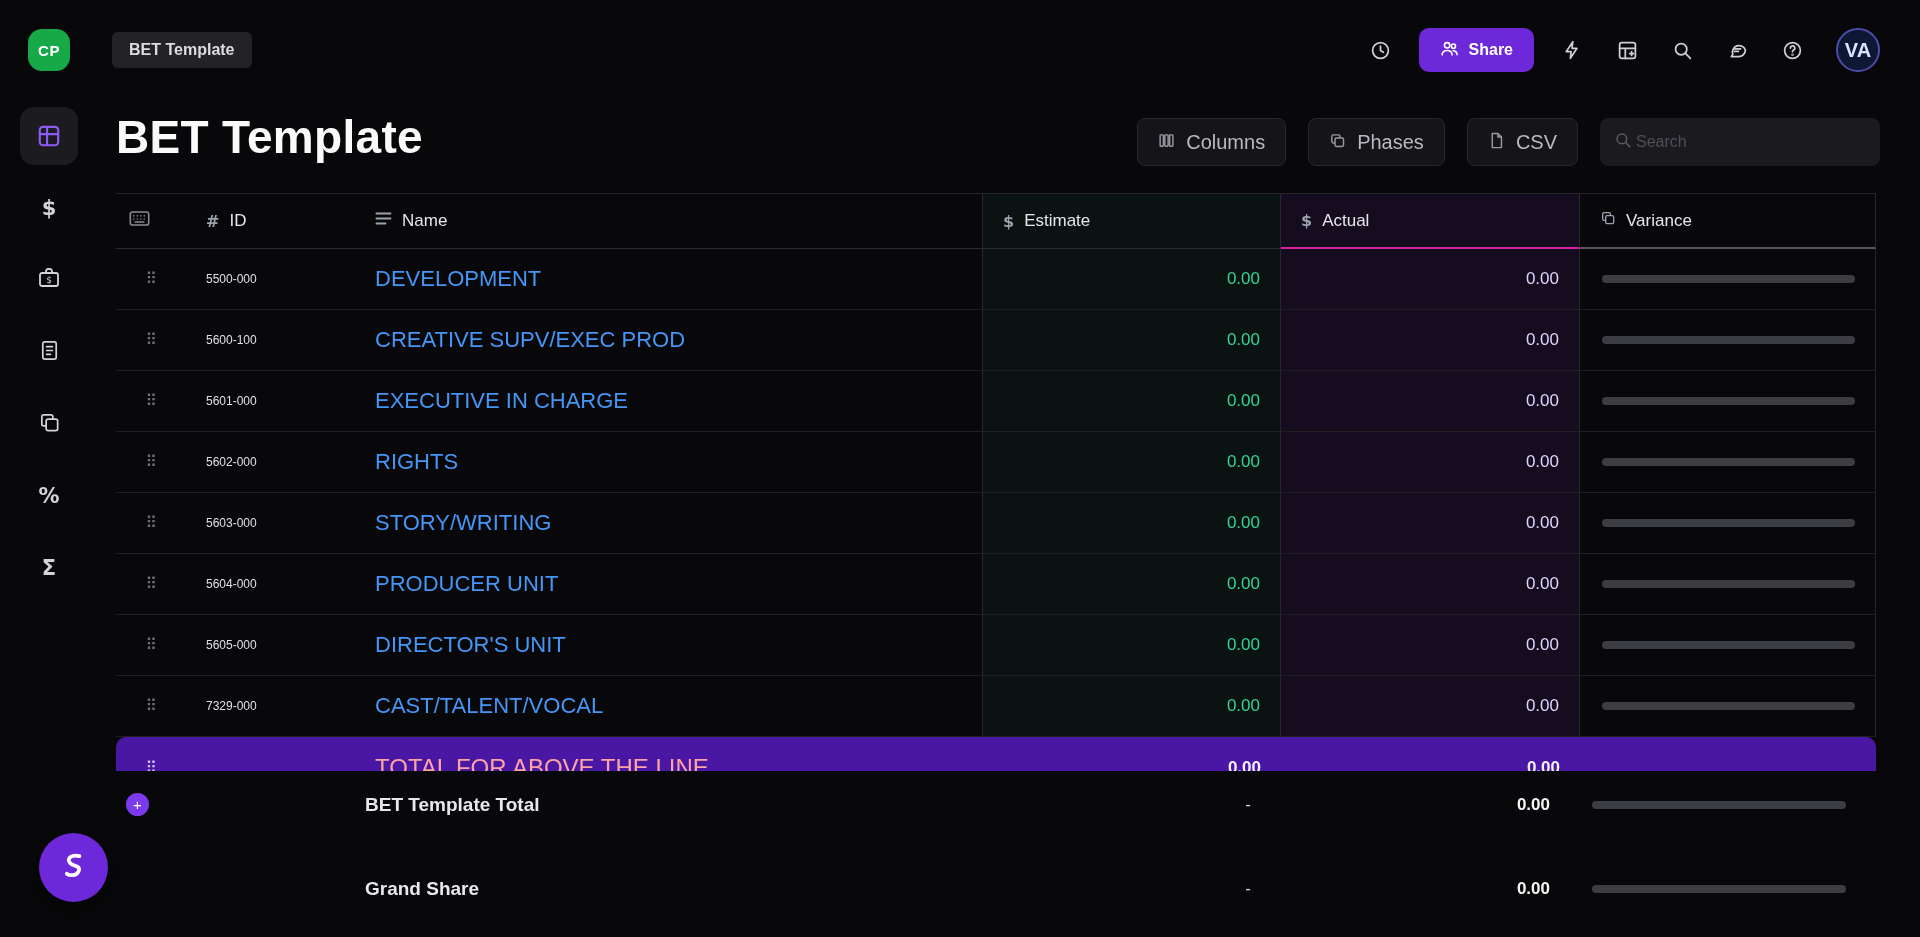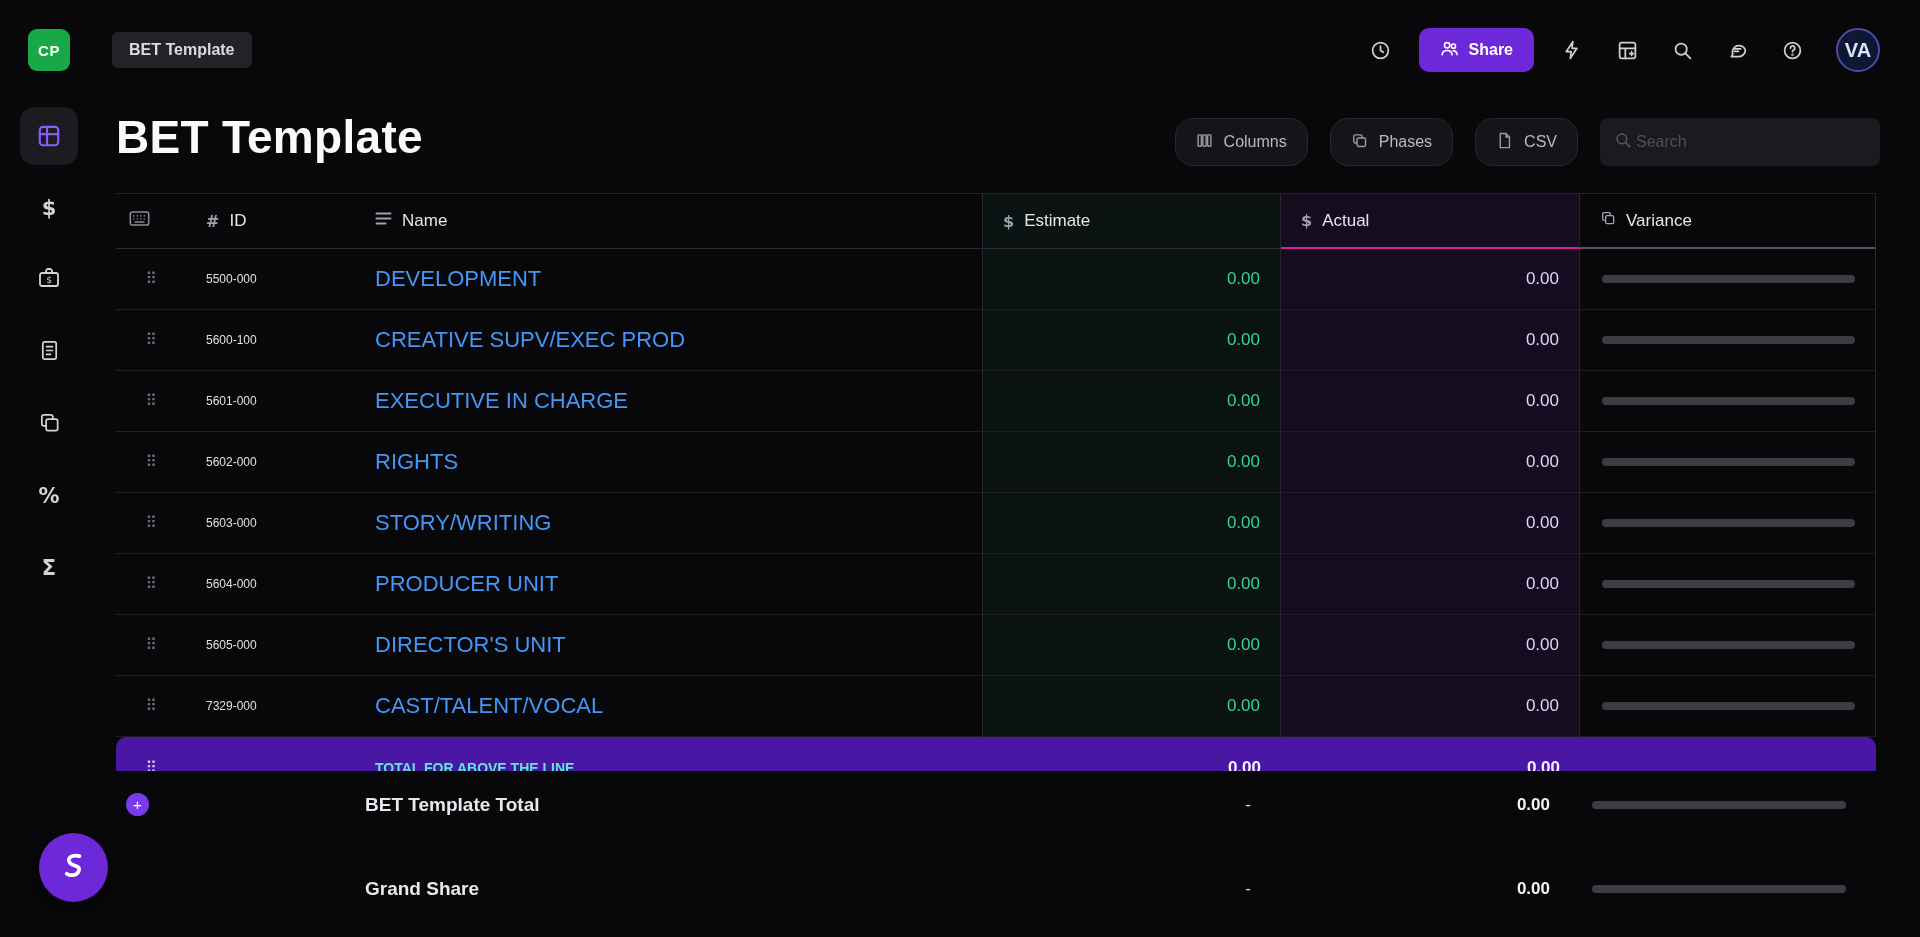--- a/index.html
+++ b/index.html
@@ -8,38 +8,38 @@
     background:#08080a;
     font-family:"Liberation Sans", sans-serif;
     color:#e4e4e7;
     overflow:hidden;
     position:relative;
   }
   button { font-family:inherit; cursor:pointer; }
 
   
   .topbar { position:absolute; top:0; left:0; right:0; height:100px; display:flex; align-items:center; padding:0 40px 0 28px; }
-  .logo-sq { width:42px; height:42px; border-radius:9px; background:var(--logo-green,#17a948); display:flex; align-items:center; justify-content:center; font-weight:bold; font-size:15px; color:#fff; letter-spacing:.5px; border:none; }
+  .logo-sq { width:42px; height:42px; border-radius:14px; background:var(--logo-green,#17a948); display:flex; align-items:center; justify-content:center; font-weight:bold; font-size:15px; color:#fff; letter-spacing:.5px; border:none; }
   .crumb-chip { margin-left:42px; background:#232327; border-radius:6px; padding:9px 17px; font-size:16px; font-weight:bold; color:#dcdce0; cursor:pointer; }
   .topbar-right { margin-left:auto; display:flex; align-items:center; gap:13px; }
   .iconbtn { width:42px; height:42px; display:flex; align-items:center; justify-content:center; background:transparent; border:none; border-radius:8px; }
   .iconbtn svg { display:block; }
   .share-btn { height:44px; padding:0 21px; border-radius:10px; background:var(--accent-purple,#6d28d9); color:#fff; font-weight:bold; font-size:16px; display:flex; align-items:center; gap:10px; border:none; margin:0 4px; }
   .avatar { width:44px; height:44px; border-radius:50%; background:#0e1733; border:2px solid #4c4ca8; color:#dbe3ff; font-weight:bold; font-size:20px; display:flex; align-items:center; justify-content:center; margin-left:10px; cursor:pointer; }
 
   
   .sidebar { position:absolute; top:100px; left:0; width:98px; bottom:0; display:flex; flex-direction:column; align-items:center; }
   .side-item { width:98px; height:72px; display:flex; align-items:center; justify-content:center; cursor:pointer; }
   .side-tile { width:58px; height:58px; border-radius:14px; background:#1b1b20; display:flex; align-items:center; justify-content:center; }
   .glyph { font-size:21px; font-weight:bold; color:#d4d4d8; font-family:"DejaVu Sans", sans-serif; }
 
   
   .page-title { position:absolute; left:116px; top:110px; font-size:46px; font-weight:bold; color:#fafafa; letter-spacing:.3px; }
   .actions { position:absolute; right:40px; top:118px; display:flex; align-items:center; gap:22px; }
-  .tbtn { height:48px; padding:0 20px; background:#151519; border:1px solid #27272c; border-radius:18px; color:#b9b9c1; font-size:16px; display:flex; align-items:center; gap:11px; }
+  .tbtn { height:48px; padding:0 20px; background:#151519; border:1px solid #27272c; border-radius:8px; color:#b9b9c1; font-size:20px; display:flex; align-items:center; gap:11px; }
   .search-box { width:280px; height:48px; background:#1a1a1f; border-radius:8px; display:flex; align-items:center; padding:0 14px; gap:4px; }
   .search-box input { flex:1; background:transparent; border:none; outline:none; color:#e4e4e7; font-size:16px; }
   .search-box input::placeholder { color:#4e4e56; }
 
   
   .table { position:absolute; left:116px; top:193px; width:1760px; }
   .trow { display:grid; grid-template-columns:70px 169px 627px 299px 299px 296px; }
   .cell { display:flex; align-items:center; }
   .thead { height:56px; border-top:1px solid #232329; }
   .th { color:#e6e6ea; font-size:17px; gap:10px; border-bottom:1px solid #2b2b31; }
@@ -59,21 +59,21 @@
   .td-id { font-size:12px; color:#e0e0e4; }
   .name-link { color:var(--link-blue,#4596f7); font-size:22px; text-decoration:none; cursor:pointer; }
   .num { justify-content:flex-end; padding-right:20px; font-size:17px; }
   .td-est { color:var(--estimate-green,#34d399); }
   .td-act { color:var(--actual-lavender,#ddd6fe); }
   .td-var { border-right:1px solid #26262b; }
   .skeleton-bar { flex:1; height:8px; margin:0 20px 0 22px; background:#3c3c43; border-radius:4px; }
 
   .total-row { height:61px; background:var(--row-highlight,#4a16a4); border-radius:10px; cursor:pointer; }
   .total-row .grip { color:#cdbdf5; }
-  .total-name { font-size:14px; font-weight:bold; color:#5eead4; }
+  .total-name { font-size:24px; font-weight:normal; color:#fca5a5; }
   .total-num { justify-content:flex-end; padding-right:20px; font-size:17px; font-weight:bold; color:#f6f3ff; }
 
   
   .footer { position:absolute; left:0; right:0; top:771px; bottom:0; background:#08080a; }
   .f-rows { position:absolute; left:106px; top:3px; width:1760px; display:flex; flex-direction:column; gap:23px; }
   .f-row { height:61px; }
   .f-label { font-size:19px; font-weight:bold; color:#e8e8ec; }
   .f-est { justify-content:flex-end; padding-right:20px; font-size:17px; color:#d4d4d8; }
   .f-act { justify-content:flex-end; padding-right:20px; font-size:17px; font-weight:bold; color:#f4f4f5; }
   .add-btn { position:absolute; left:126px; top:22px; width:23px; height:23px; border-radius:50%; background:var(--plus-purple,#7c3aed); color:#fff; border:none; font-size:15px; display:flex; align-items:center; justify-content:center; line-height:1; }

